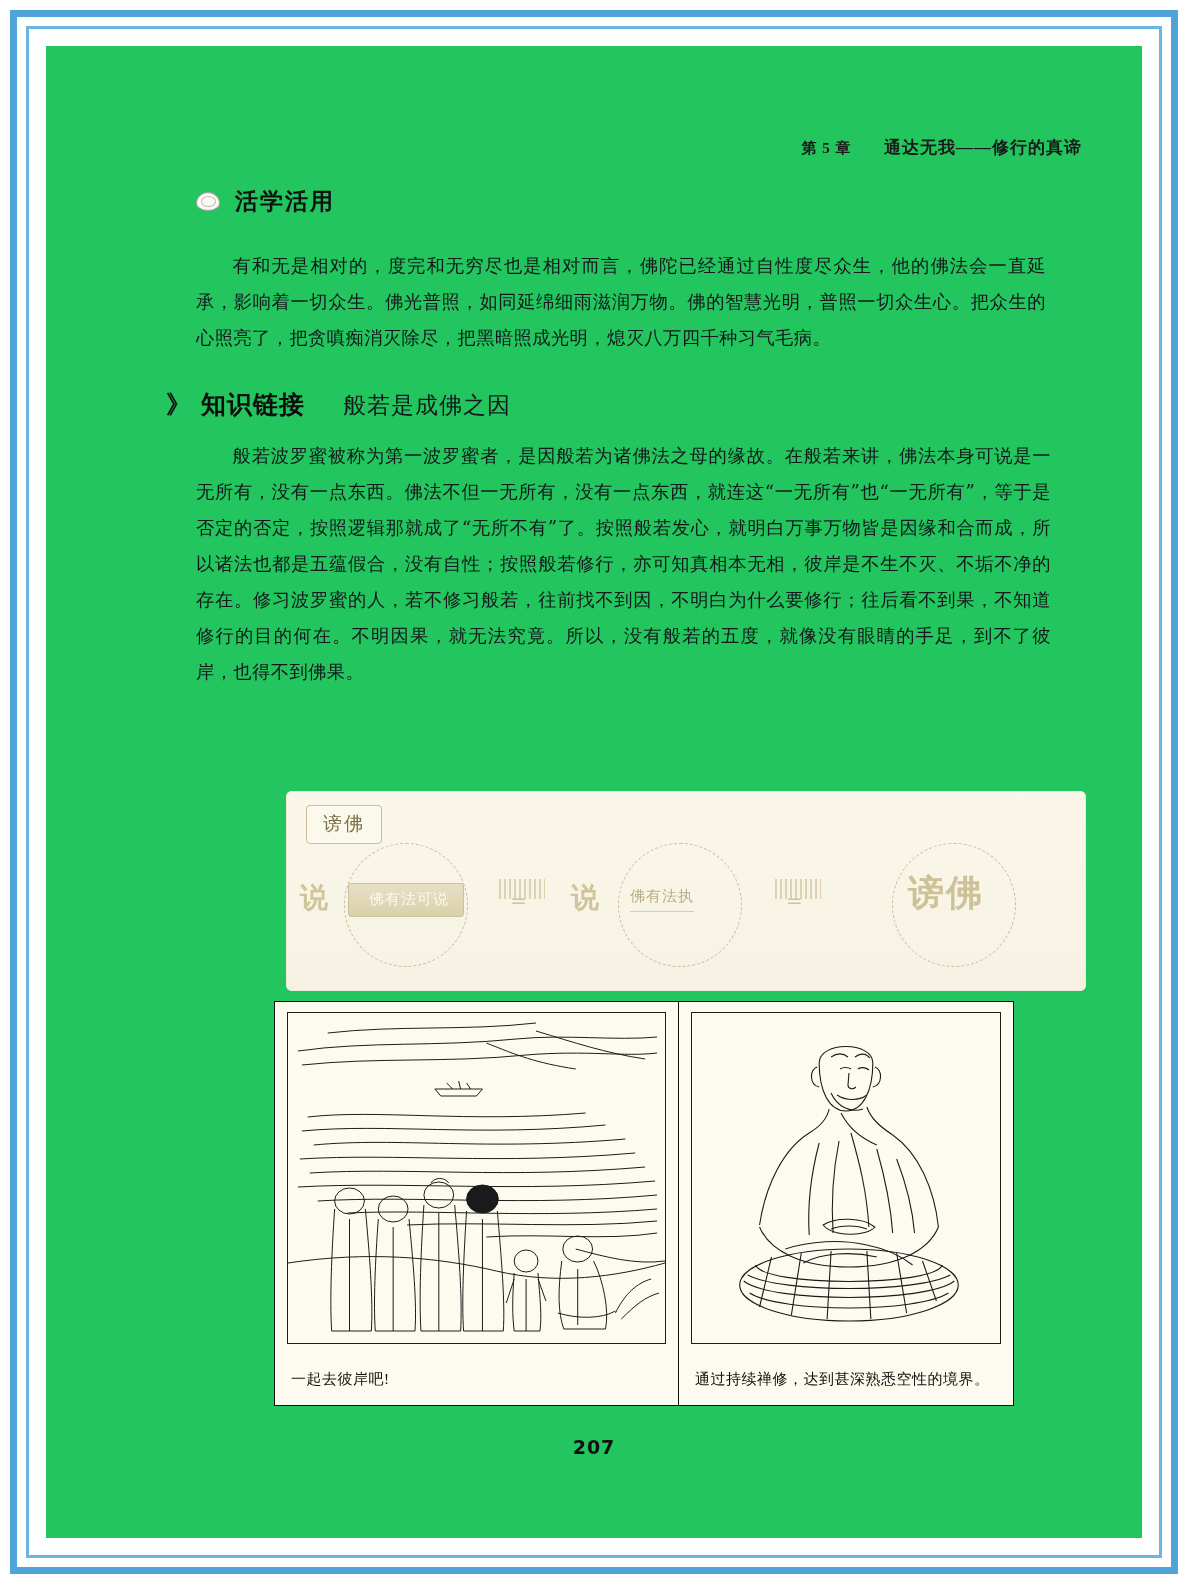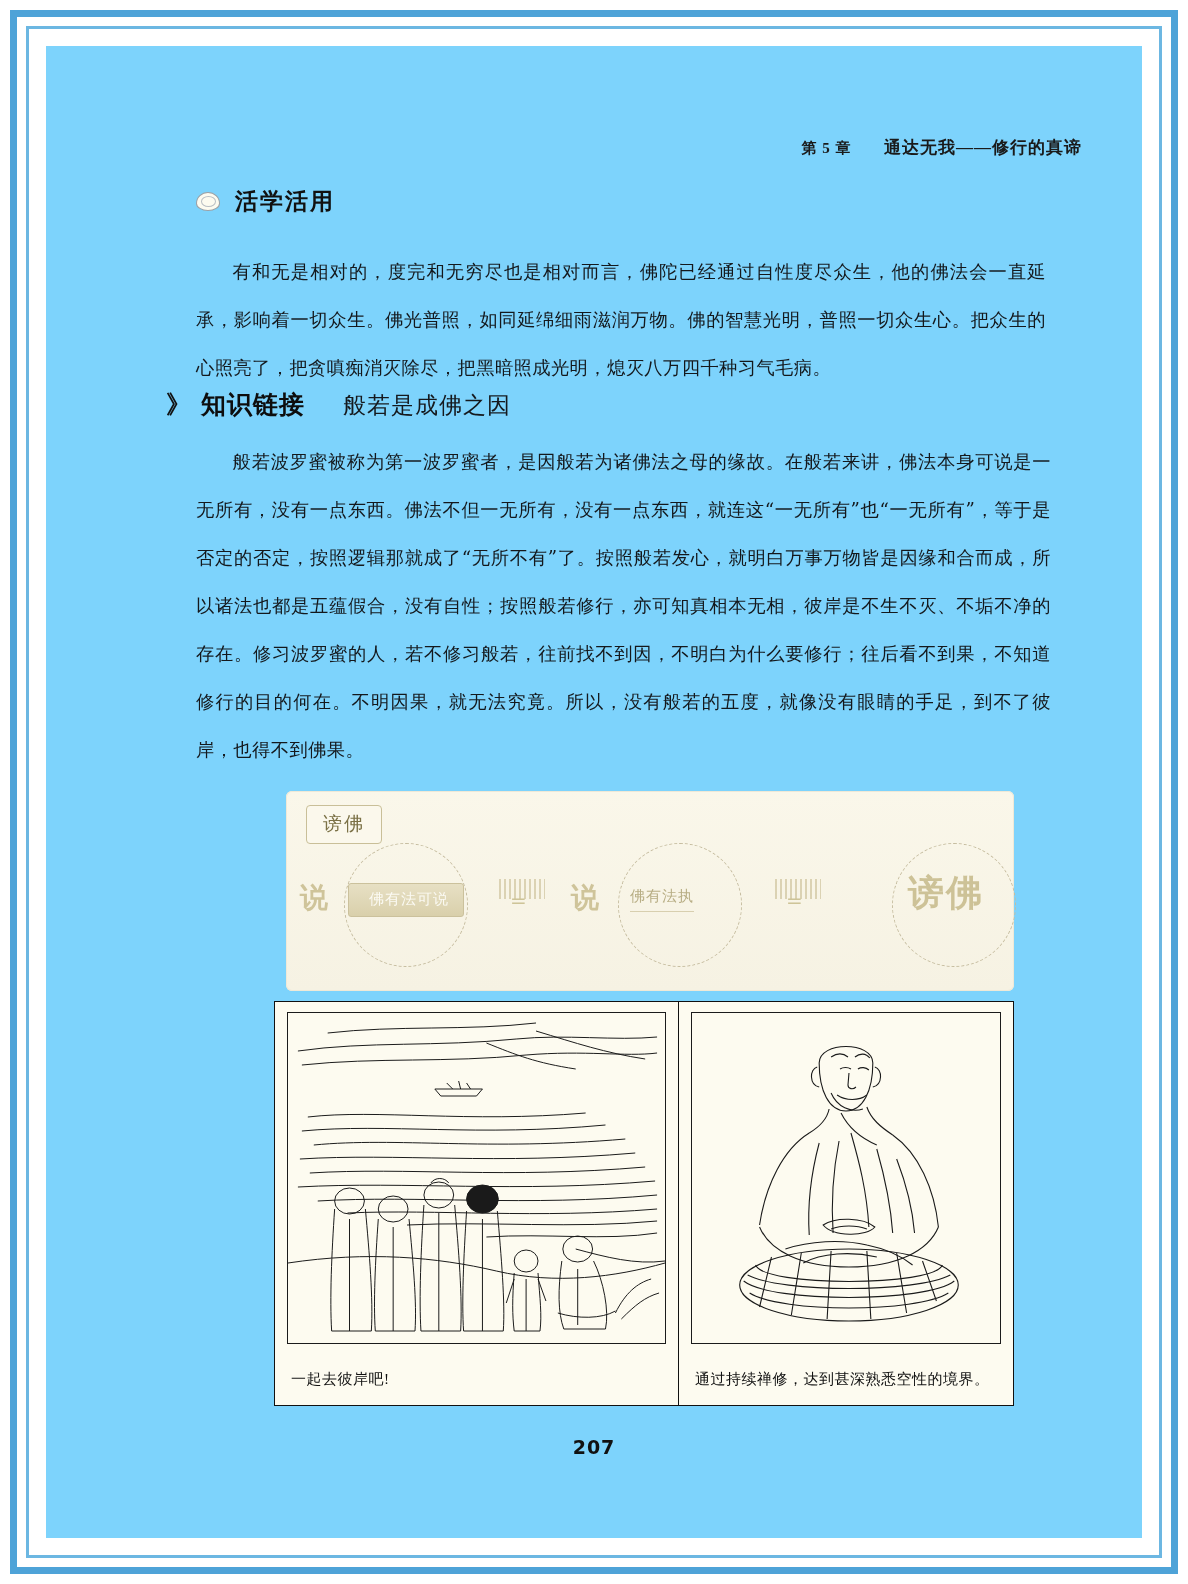--- a/index.html
+++ b/index.html
@@ -30,21 +30,21 @@
   }
   .border-inner {
     position: absolute;
     left: 26px; top: 26px; right: 26px; bottom: 26px;
     border: 3px solid #6cb7e2;
     box-sizing: border-box;
   }
   .paper {
     position: absolute;
     left: 46px; top: 46px; right: 46px; bottom: 46px;
-    background: #7dd3fc;
+    background: #22c55e;
     box-sizing: border-box;
     overflow: hidden;
   }
 
   
   .running-head {
     position: absolute;
     right: 60px;
     top: 90px;
     font-size: 17px;
@@ -86,21 +86,21 @@
     font-weight: bold;
     color: #111;
     letter-spacing: 2px;
   }
 
   
   .para {
     position: absolute;
     font-family: "DejaVu Serif", "Liberation Serif", serif;
     font-size: 18.3px;
-    line-height: 48px;
+    line-height: 36px;
     color: #14181c;
     text-align: justify;
     text-justify: inter-ideograph;
     text-indent: 2em;
     letter-spacing: 0.4px;
   }
   #para-1 {
     left: 150px;
     top: 184px;
     width: 850px;
@@ -142,21 +142,21 @@
     left: 150px;
     top: 374px;
     width: 855px;
   }
 
   
   .diagram {
     position: absolute;
     left: 240px;
     top: 745px;
-    width: 728px;
+    width: 800px;
     height: 200px;
     background: linear-gradient(180deg, #faf7ea 0%, #f6f2e3 100%);
     border-radius: 6px;
     box-shadow: 0 0 0 1px #efe9d7 inset;
   }
   .diag-tag {
     position: absolute;
     left: 20px; top: 14px;
     padding: 5px 16px 6px 16px;
     border: 1.4px solid #c9bf98;

